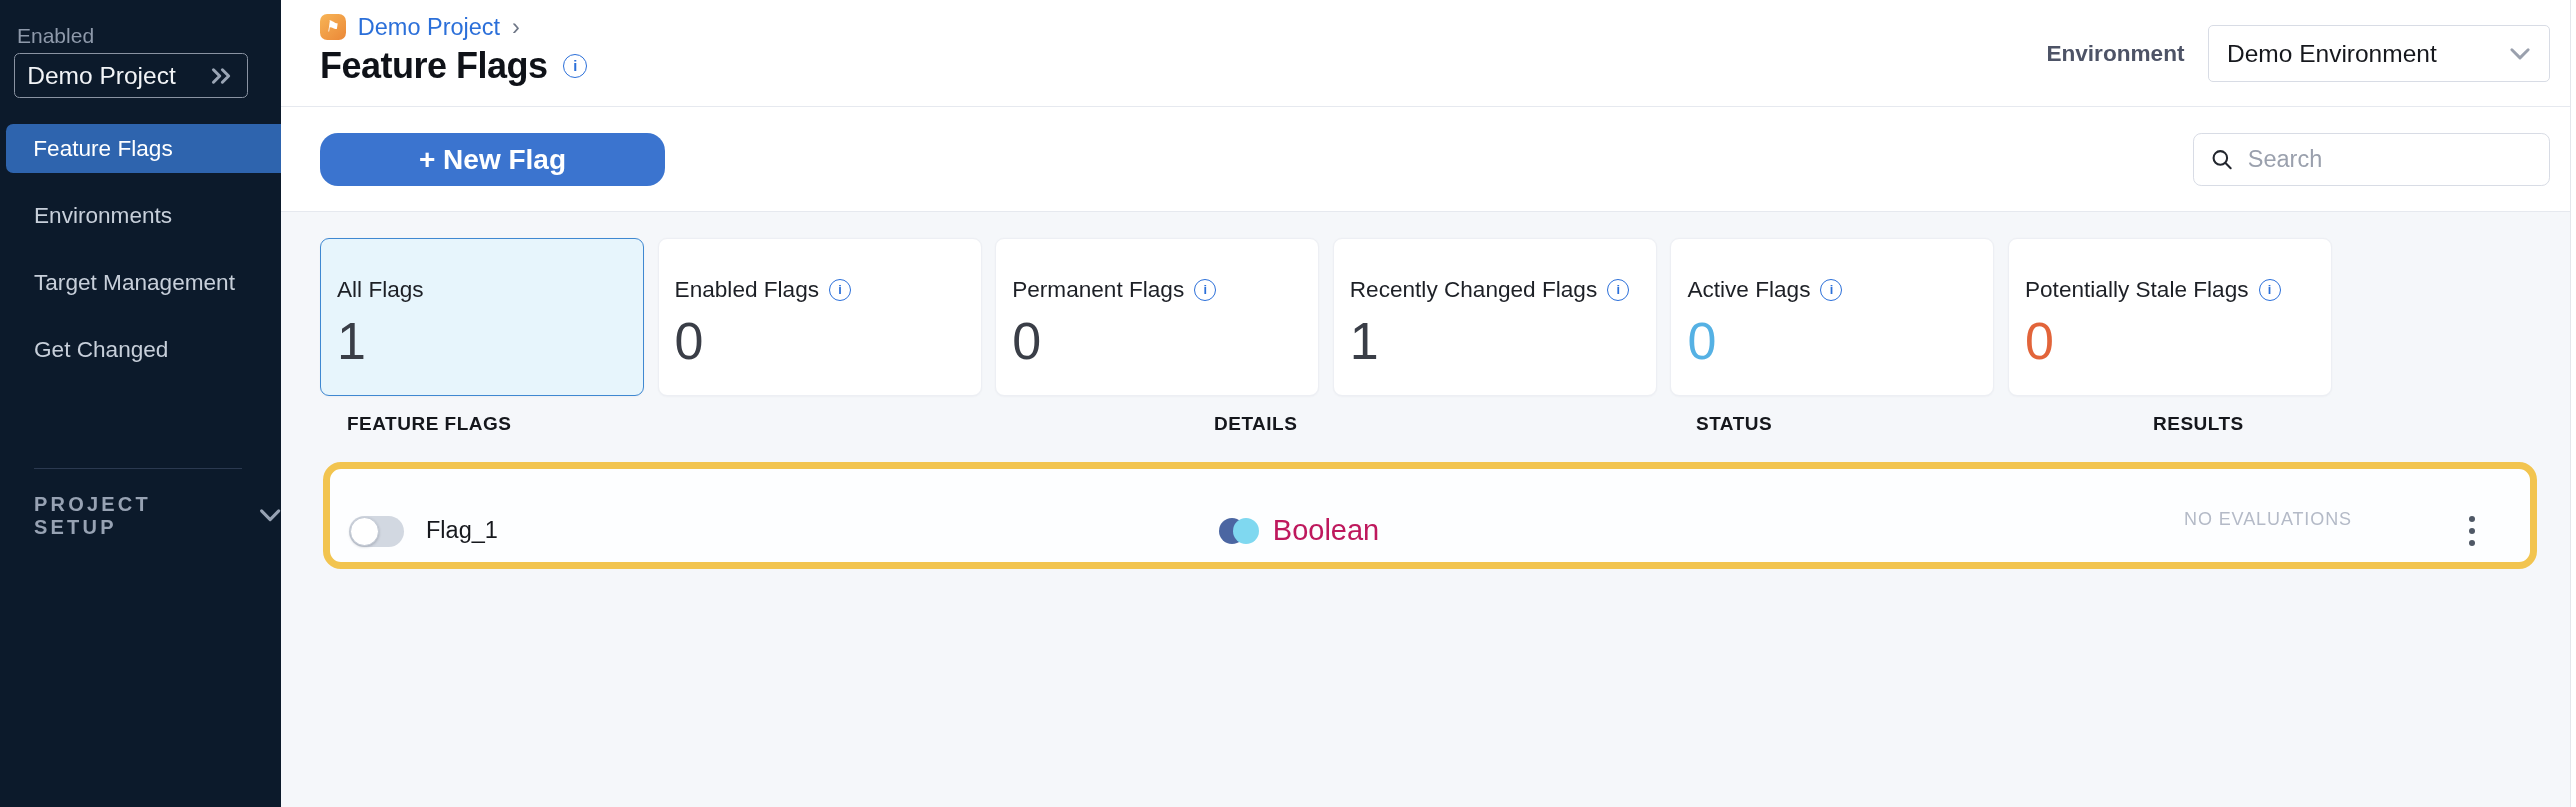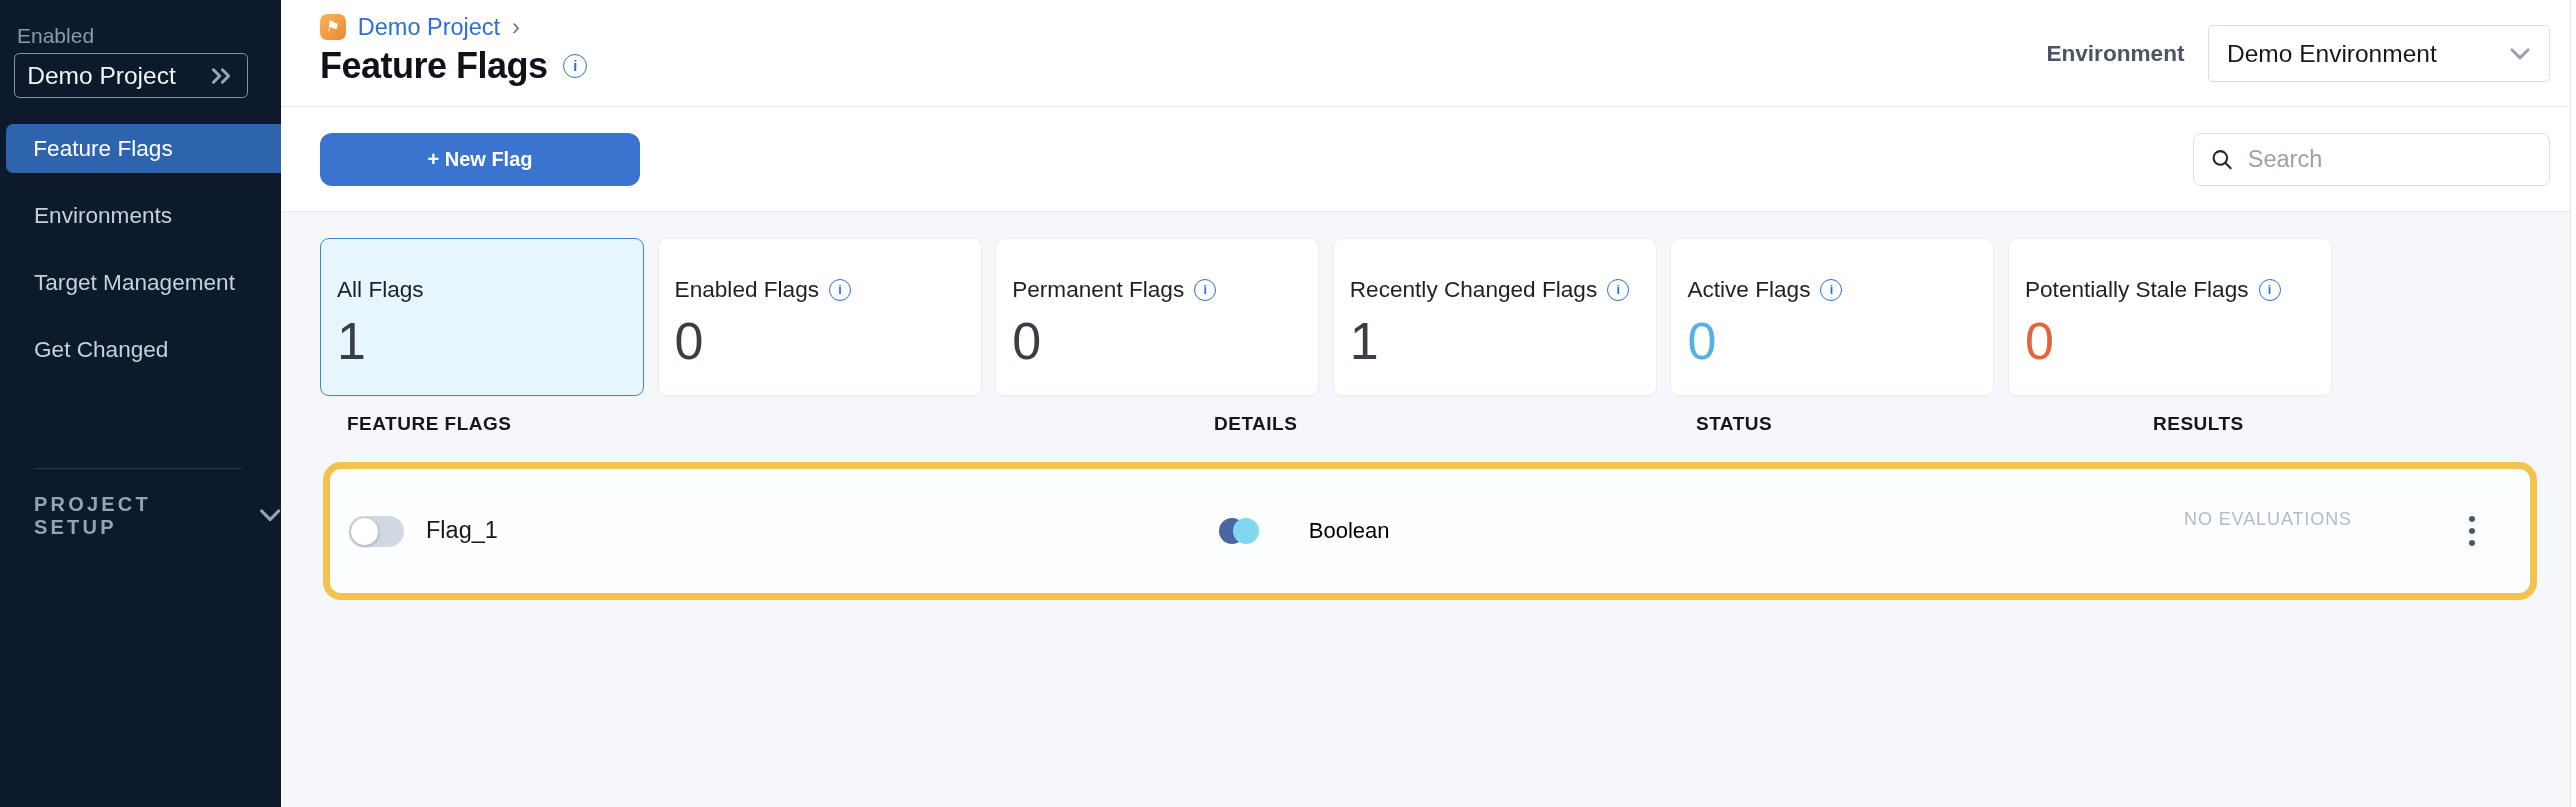--- a/index.html
+++ b/index.html
@@ -39,23 +39,23 @@
     color:#2b6fd9; display:flex; align-items:center; justify-content:center;
     font-size:14.5px; font-weight:700; cursor:pointer; }
   .info-icon::after { content:"i"; }
   .env-group { position:absolute; right:26px; top:0; height:107px; display:flex; align-items:center; gap:23.5px; }
   .env-label { font-size:22.6px; font-weight:700; color:#4d5366; }
   .env-select { width:342px; height:57px; border:1.8px solid #d8dce5; border-radius:5px; background:#fff;
     display:flex; align-items:center; justify-content:space-between; padding:0 18px;
     font-size:24.5px; color:#16181d; cursor:pointer; }
 
   .toolbar { position:relative; height:105px; background:#ffffff; border-bottom:0.9px solid #e6e9ef; }
-  .new-flag-btn { position:absolute; left:39px; top:26px; width:320px; height:53px;
-    background:#3b74cf; color:#ffffff; border:none; border-radius:12px;
-    font-size:20px; font-weight:700; font-family:inherit; cursor:pointer; }
+  .new-flag-btn { position:absolute; left:39px; top:26px; width:345px; height:53px;
+    background:#3b74cf; color:#ffffff; border:none; border-radius:18px;
+    font-size:28px; font-weight:700; font-family:inherit; cursor:pointer; }
   .search-box { position:absolute; right:26px; top:26px; width:357px; height:53px;
     border:1.8px solid #d8dce5; border-radius:8.2px; background:#fff;
     display:flex; align-items:center; padding:0 16.3px; gap:13.6px; }
   .search-input { border:none; outline:none; font-size:23.5px; color:#333; width:100%;
     font-family:inherit; background:transparent; }
   .search-input::placeholder { color:#9aa0ad; }
 
   .content { position:absolute; top:212px; left:0; width:2295px; height:596px; background:#f5f7fa; }
 
   
@@ -69,34 +69,34 @@
   .card-value.blue { color:#55b1e4; }
   .card-value.orange { color:#e2643a; }
 
   
   .col-head { position:absolute; top:201px; font-size:19px; font-weight:700;
     color:#15171c; letter-spacing:0.5px; }
   .col-head.c0 { left:66px; } .col-head.c1 { left:933px; }
   .col-head.c2 { left:1415px; } .col-head.c3 { left:1872px; }
 
   
-  .flag-row { position:absolute; left:42px; top:250px; width:2214px; height:138px;
+  .flag-row { position:absolute; left:42px; top:250px; width:2214px; height:107px;
     background:#fdfeff; border:7.2px solid #f2c44f; border-radius:18px; cursor:pointer; }
   .toggle { position:absolute; left:19px; top:47px; width:55px; height:31px;
     background:#d2d8e1; border-radius:15.4px; cursor:pointer; }
   .toggle-thumb { position:absolute; left:0.9px; top:0.9px; width:29px; height:29px; background:#ffffff;
     border-radius:50%; border:0.9px solid #c2c9d4; box-shadow:0 0.9px 2.7px rgba(30,40,60,.25); }
   .flag-name { position:absolute; left:96px; top:0; height:123px; display:flex; align-items:center;
     font-size:23.5px; font-weight:500; color:#16181d; }
   .type-group { position:absolute; left:889px; top:0; height:123px; display:flex; align-items:center; gap:13.6px; }
   .bool-icon { display:flex; align-items:center; }
   .bool-circle { width:26px; height:26px; border-radius:50%; }
   .bool-circle.dark { background:#4b66a2; }
   .bool-circle.light { background:#7fd8f0; margin-left:-11.8px; }
-  .type-label { font-size:22px; color:#000000;margin-left:36px; }
+  .type-label { font-size:29px; color:#be185d; }
   .status-group { position:absolute; left:1368px; top:31px; display:flex; flex-direction:column;
     align-items:flex-start; gap:8.2px; }
   .status-badge { border:1.8px solid #ccd7ec; border-radius:905px; padding:2.7px 12.7px;
     font-size:17px; font-weight:700; letter-spacing:0.9px; color:#a9b6d1; }
   .status-text { font-size:22px; color:#7b8498; }
   .results-group { position:absolute; left:1824px; top:40px; width:154px; display:flex;
     align-items:center; gap:30px; }
   .eval-bar { width:154px; height:17px; background:#e4e7f1; border-radius:9px; }
   .eval-label { font-size:18px; letter-spacing:0.9px; color:#b4bac7; white-space:nowrap; }
   .kebab { position:absolute; right:40px; top:44px; width:36px; height:36px; display:flex;

